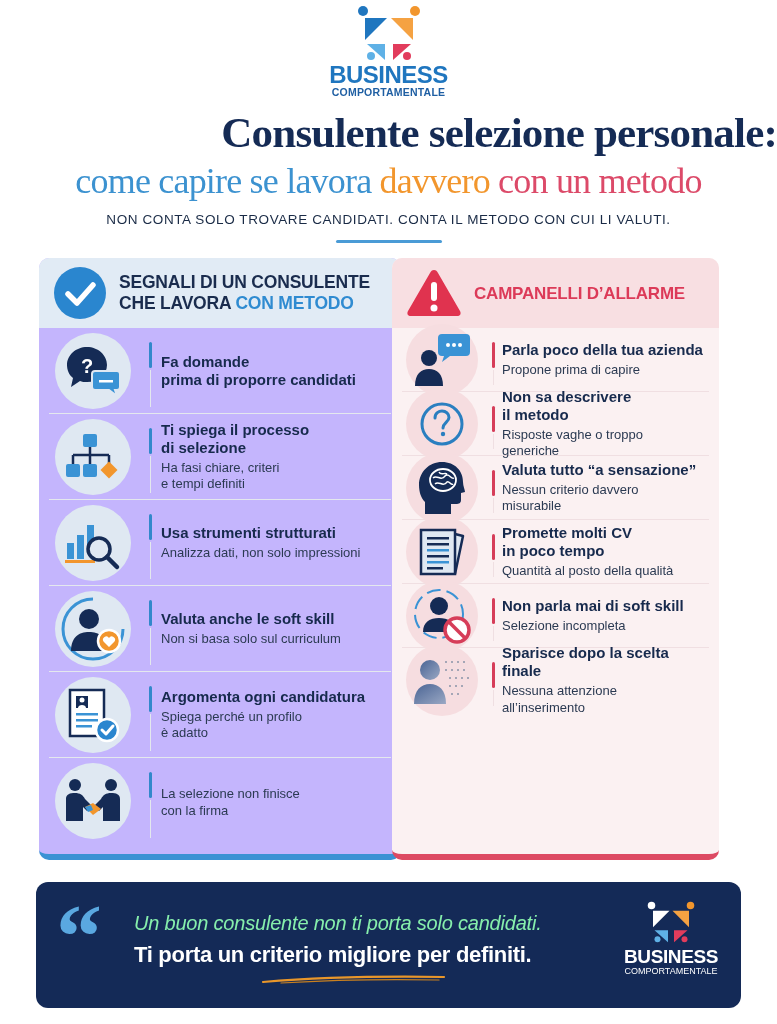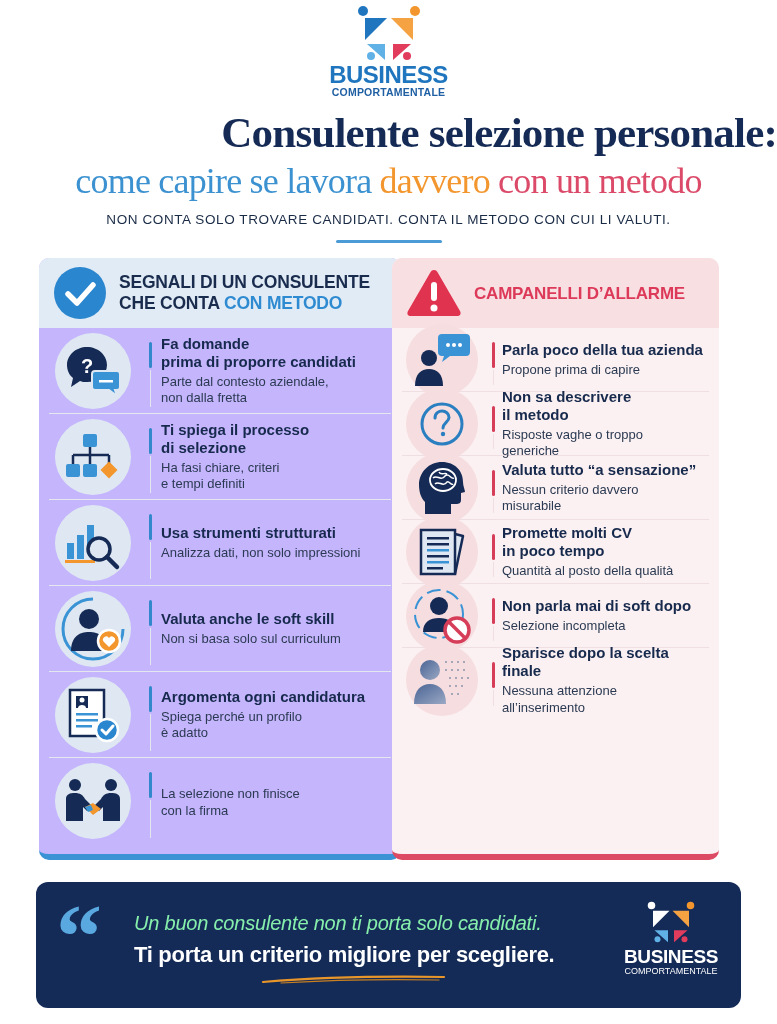--- a/index.html
+++ b/index.html
@@ -89,41 +89,39 @@
 <div class="title-rule"></div>
 
 <section class="panel panel-left">
   <div class="panel-head">
     <svg class="head-icon" width="54" height="54" viewBox="0 0 54 54">
       <circle cx="27" cy="27" r="26" fill="#2a86cf"></circle>
       <path d="M15 28 L24 37 L40 19" fill="none" stroke="#ffffff" stroke-width="5.5" stroke-linecap="round" stroke-linejoin="round"></path>
     </svg>
     <div class="head-title">
       <span>SEGNALI DI UN CONSULENTE</span><br>
-      <span>CHE CONTA </span><span class="accent">CON METODO</span>
+      <span>CHE LAVORA </span><span class="accent">CON METODO</span>
     </div>
   </div>
   <div class="items">
 
     <div class="item">
       <div class="item-icon">
         <svg width="56" height="52" viewBox="0 0 56 52">
           <path d="M22 2 C33 2 42 10 42 20 C42 30 33 37 22 37 C19 37 17 37 15 36 L6 42 L8 33 C4 30 2 25 2 20 C2 10 11 2 22 2Z" fill="#152b55"></path>
           <text x="22" y="28" text-anchor="middle" font-family="Liberation Sans, sans-serif" font-weight="700" font-size="20" fill="#ffffff">?</text>
           <path d="M30 26 H52 a3 3 0 0 1 3 3 V42 a3 3 0 0 1 -3 3 H50 L52 51 L44 45 H30 a3 3 0 0 1 -3 -3 V29 a3 3 0 0 1 3 -3Z" fill="#3a93d5" stroke="#dfe8f2" stroke-width="2"></path>
           <rect x="34" y="35" width="14" height="2.5" fill="#ffffff"></rect>
         </svg>
       </div>
       <div class="item-bar"></div>
       <div class="item-vline"></div>
       <div class="item-text">
         <div class="item-title" style="white-space:pre-line">Fa domande
 prima di proporre candidati</div>
-        <div class="item-desc" style="white-space:pre-line">Parte dal contesto aziendale,
-non dalla fretta</div>
       </div>
     </div>
 
     <div class="item">
       <div class="item-icon">
         <svg width="56" height="50" viewBox="0 0 56 50">
           <rect x="18" y="2" width="14" height="13" rx="2" fill="#3a93d5"></rect>
           <path d="M25 15 V23 M8 23 H44 M8 23 V32 M25 23 V32 M44 23 V32" stroke="#152b55" stroke-width="2.5" fill="none"></path>
           <rect x="1" y="32" width="14" height="13" rx="2" fill="#3a93d5"></rect>
           <rect x="18" y="32" width="14" height="13" rx="2" fill="#3a93d5"></rect>
@@ -314,21 +312,21 @@
           <circle cx="28" cy="28" r="24" fill="none" stroke="#3a93d5" stroke-width="2" stroke-dasharray="14 6"></circle>
           <circle cx="28" cy="20" r="9" fill="#152b55"></circle>
           <path d="M12 46 C12 36 19 32 28 32 C37 32 44 36 44 46Z" fill="#152b55"></path>
           <circle cx="46" cy="44" r="12" fill="#ffffff" stroke="#d63d59" stroke-width="3.5"></circle>
           <line x1="38" y1="36" x2="54" y2="52" stroke="#d63d59" stroke-width="3.5"></line>
         </svg>
       </div>
       <div class="item-bar"></div>
       <div class="item-vline"></div>
       <div class="item-text">
-        <div class="item-title" style="white-space:pre-line">Non parla mai di soft dopo</div>
+        <div class="item-title" style="white-space:pre-line">Non parla mai di soft skill</div>
         <div class="item-desc" style="white-space:pre-line">Selezione incompleta</div>
       </div>
     </div>
 
     <div class="item">
       <div class="item-icon">
         <svg width="60" height="52" viewBox="0 0 60 52">
           <defs>
             <linearGradient id="fadeGrad" x1="0" y1="0" x2="1" y2="1">
               <stop offset="0" stop-color="#4a6494"></stop>
@@ -365,21 +363,21 @@
         <div class="item-desc" style="white-space:pre-line">Nessuna attenzione
 all’inserimento</div>
       </div>
     </div>
   </div>
 </section>
 
 <footer class="footer">
   <div class="quote-mark">“</div>
   <div class="footer-l1">Un buon consulente non ti porta solo candidati.</div>
-  <div class="footer-l2">Ti porta un criterio migliore per scegliere.</div>
+  <div class="footer-l2">Ti porta un criterio migliore per definiti.</div>
   <svg class="footer-underline" viewBox="0 0 185 10" preserveAspectRatio="none">
     <path d="M2 8 C50 4 120 2 183 3" fill="none" stroke="#e8962a" stroke-width="2.2" stroke-linecap="round"></path>
     <path d="M20 9 C70 6 130 5 178 6" fill="none" stroke="#c9801f" stroke-width="1.2" stroke-linecap="round"></path>
   </svg>
   <div class="footer-logo">
     <svg width="54" height="44" viewBox="0 0 72 58">
       <circle cx="10" cy="7" r="5" fill="#ffffff"></circle>
       <polygon points="12,14 34,14 12,36" fill="#ffffff"></polygon>
       <circle cx="62" cy="7" r="5" fill="#f2962d"></circle>
       <polygon points="38,14 60,14 60,36" fill="#f5a242"></polygon>

